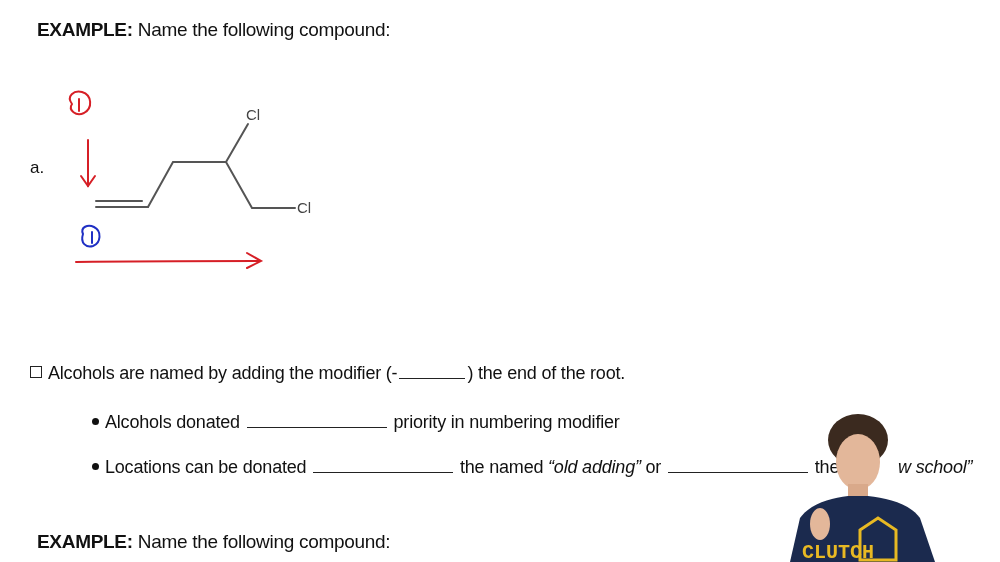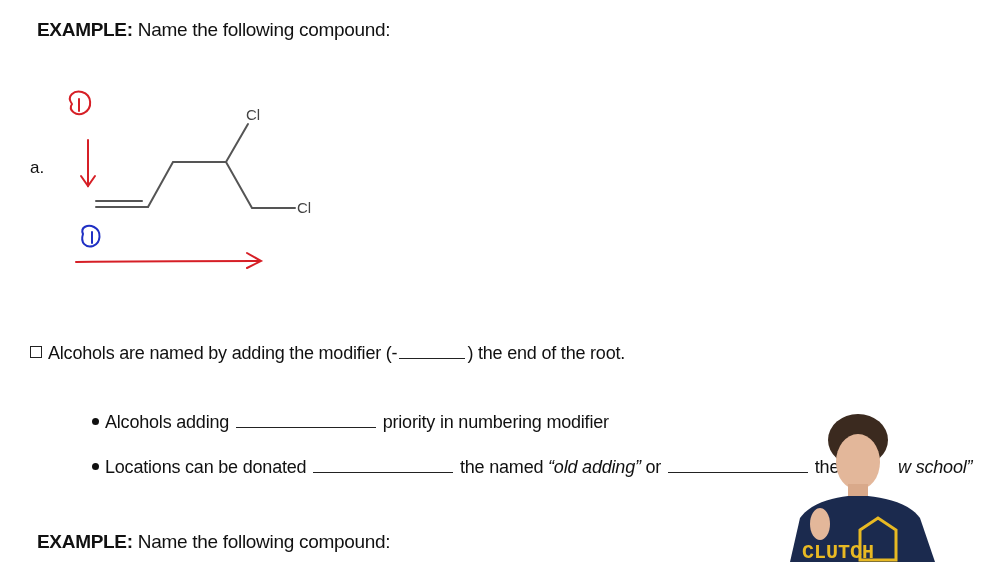--- a/index.html
+++ b/index.html
@@ -8,21 +8,21 @@
       background: #ffffff; color: #111111;
       font-family: "Liberation Sans", sans-serif;
     }
     .abs { position: absolute; }
     .heading { left: 37px; top: 19px; font-size: 19px; letter-spacing: -0.3px; white-space: nowrap; }
     .heading .kw { font-weight: bold; }
     .heading2 { top: 531px; }
     .label-a { left: 30px; top: 158px; font-size: 17px; }
     .molecule { left: 0; top: 0; width: 1000px; height: 300px; }
     .line { font-size: 18px; white-space: nowrap; letter-spacing: -0.2px; }
-    .line1 { left: 30px; top: 343px; }
+    .line1 { left: 30px; top: 363px; }
     .line2 { left: 92px; top: 412px; }
     .line3 { left: 92px; top: 457px; }
     .blank { display: inline-block; border-bottom: 1px solid #222; vertical-align: baseline; height: 14px; margin: 0 2px; }
     .blank-sm { width: 66px; }
     .blank-lg { width: 140px; }
     .it { font-style: italic; }
     .bullet { display: inline-block; width: 7px; height: 7px; border-radius: 50%; background: #111; margin-right: 6px; vertical-align: middle; position: relative; top: -2px; }
     .checkbox { display: inline-block; width: 10px; height: 10px; border: 1px solid #222; margin-right: 6px; vertical-align: middle; position: relative; top: -2px; }
     .presenter { left: 760px; top: 400px; width: 240px; height: 162px; }
   </style>
@@ -63,21 +63,21 @@
     <path d="M83,234 C80,227 88,224 94,227 C102,231 101,243 93,246 C86,248 80,243 83,234"></path>
     <line x1="92" y1="232" x2="92" y2="243"></line>
   </g>
 </svg>
 
 <div class="abs line line1">
   <span class="checkbox"></span><span>Alcohols are named by adding the modifier (-</span><span class="blank blank-sm"></span><span>) the end of the root.</span>
 </div>
 
 <div class="abs line line2">
-  <span class="bullet"></span><span>Alcohols adding</span>
+  <span class="bullet"></span><span>Alcohols donated</span>
   <span class="blank blank-lg"></span>
   <span>priority in numbering modifier</span>
 </div>
 
 <div class="abs line line3">
   <span class="bullet"></span><span>Locations can be donated</span>
   <span class="blank blank-lg"></span>
   <span>the named</span>
   <span class="it">“old adding”</span>
   <span>or</span>

